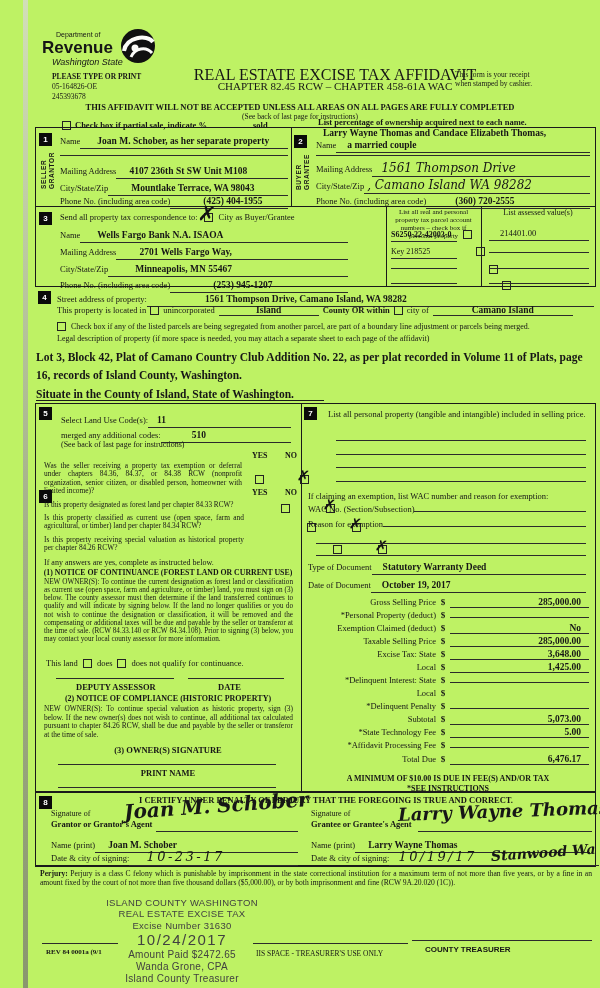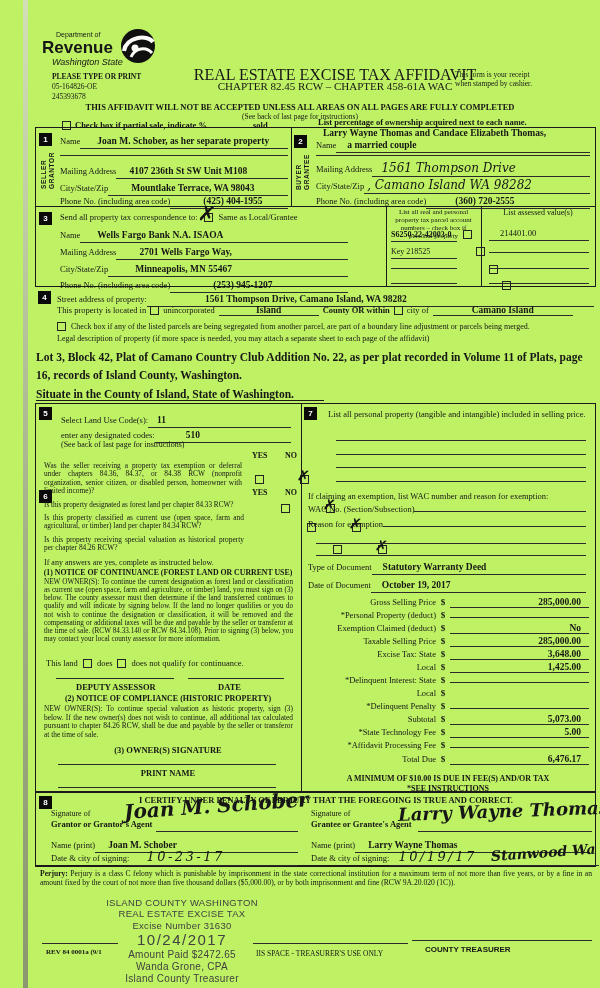--- a/index.html
+++ b/index.html
@@ -130,21 +130,21 @@
     </div>
 
     
     <div class="secno" style="left:3px;top:84px">3</div>
     <div class="a" style="left:24px;top:83px;display:flex;align-items:baseline;gap:6px">
       <span class="lb">Send all property tax correspondence to:</span>
       <span class="cbw" style="top:2px">
           <span class="cb"></span>
           <span class="xm big">✗</span>
         </span>
-      <span class="lb">Same as Local/Grantee</span>
+      <span class="lb">City as Buyer/Grantee</span>
     </div>
     <div class="frow" style="left:24px;top:96px;width:288px;height:14px">
       <span class="lb">Name</span>
       <span class="ln"><span class="vv" style="padding-left:14px">Wells Fargo Bank  N.A. ISAOA</span></span>
     </div>
     <div class="frow" style="left:24px;top:113px;width:288px;height:14px">
       <span class="lb">Mailing Address</span>
       <span class="ln"><span class="vv" style="padding-left:20px">2701 Wells Fargo Way,</span></span>
     </div>
     <div class="frow" style="left:24px;top:130px;width:288px;height:14px">
@@ -213,21 +213,21 @@
   <div class="blk" style="left:35px;top:403px;width:559px;height:388px">
     <div class="a" style="left:265px;top:0;height:388px;border-left:1px solid #1a1a1a"></div>
 
     
     <div class="secno" style="left:3px;top:3px">5</div>
     <div class="frow" style="left:25px;top:5px;width:230px;height:13px">
       <span class="lb">Select Land Use Code(s):</span>
       <span class="ln"><span class="vv" style="padding-left:6px">11</span></span>
     </div>
     <div class="frow" style="left:25px;top:20px;width:230px;height:13px">
-      <span class="lb">enter any designated codes:</span>
+      <span class="lb">merged any additional codes:</span>
       <span class="ln"><span class="vv" style="padding-left:28px">510</span></span>
     </div>
     <span class="a lb" style="left:25px;top:36px;font-size:8px">(See back of last page for instructions)</span>
     <span class="a b" style="left:216px;top:47px;font-size:8px">YES</span>
     <span class="a b" style="left:249px;top:47px;font-size:8px">NO</span>
     <div class="a j small" style="left:8px;top:58px;width:198px">Was the seller receiving a property tax exemption or deferral under chapters 84.36, 84.37, or 84.38 RCW (nonprofit organization, senior citizen, or disabled person, homeowner with limited income)?</div>
     <span class="cbw a" style="left:219px;top:66px"><span class="cb"></span></span>
     <span class="cbw a" style="left:251px;top:66px"><span class="cb"></span><span class="xm">✗</span></span>
 
     

